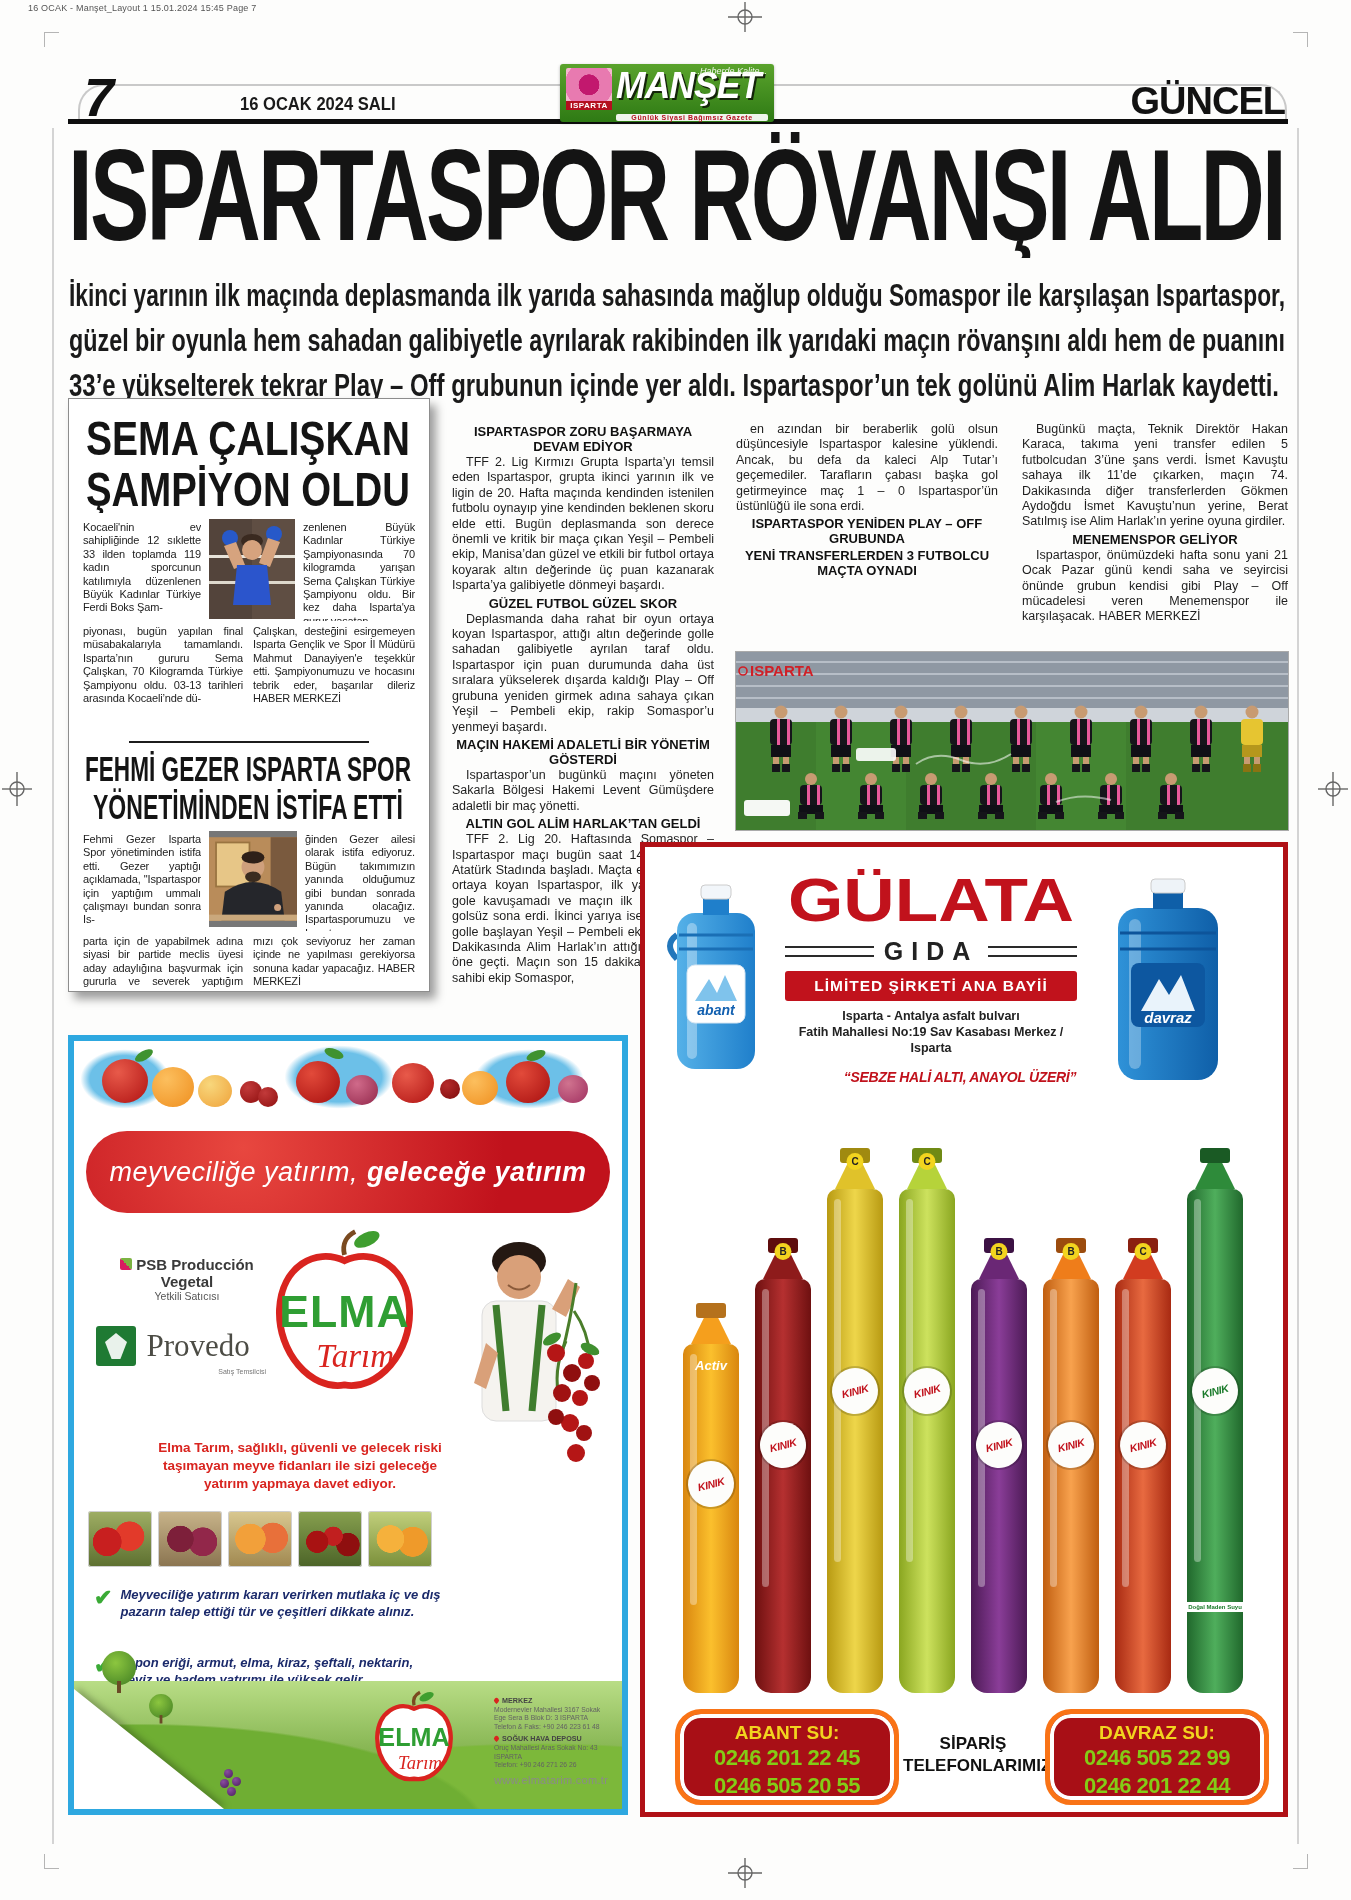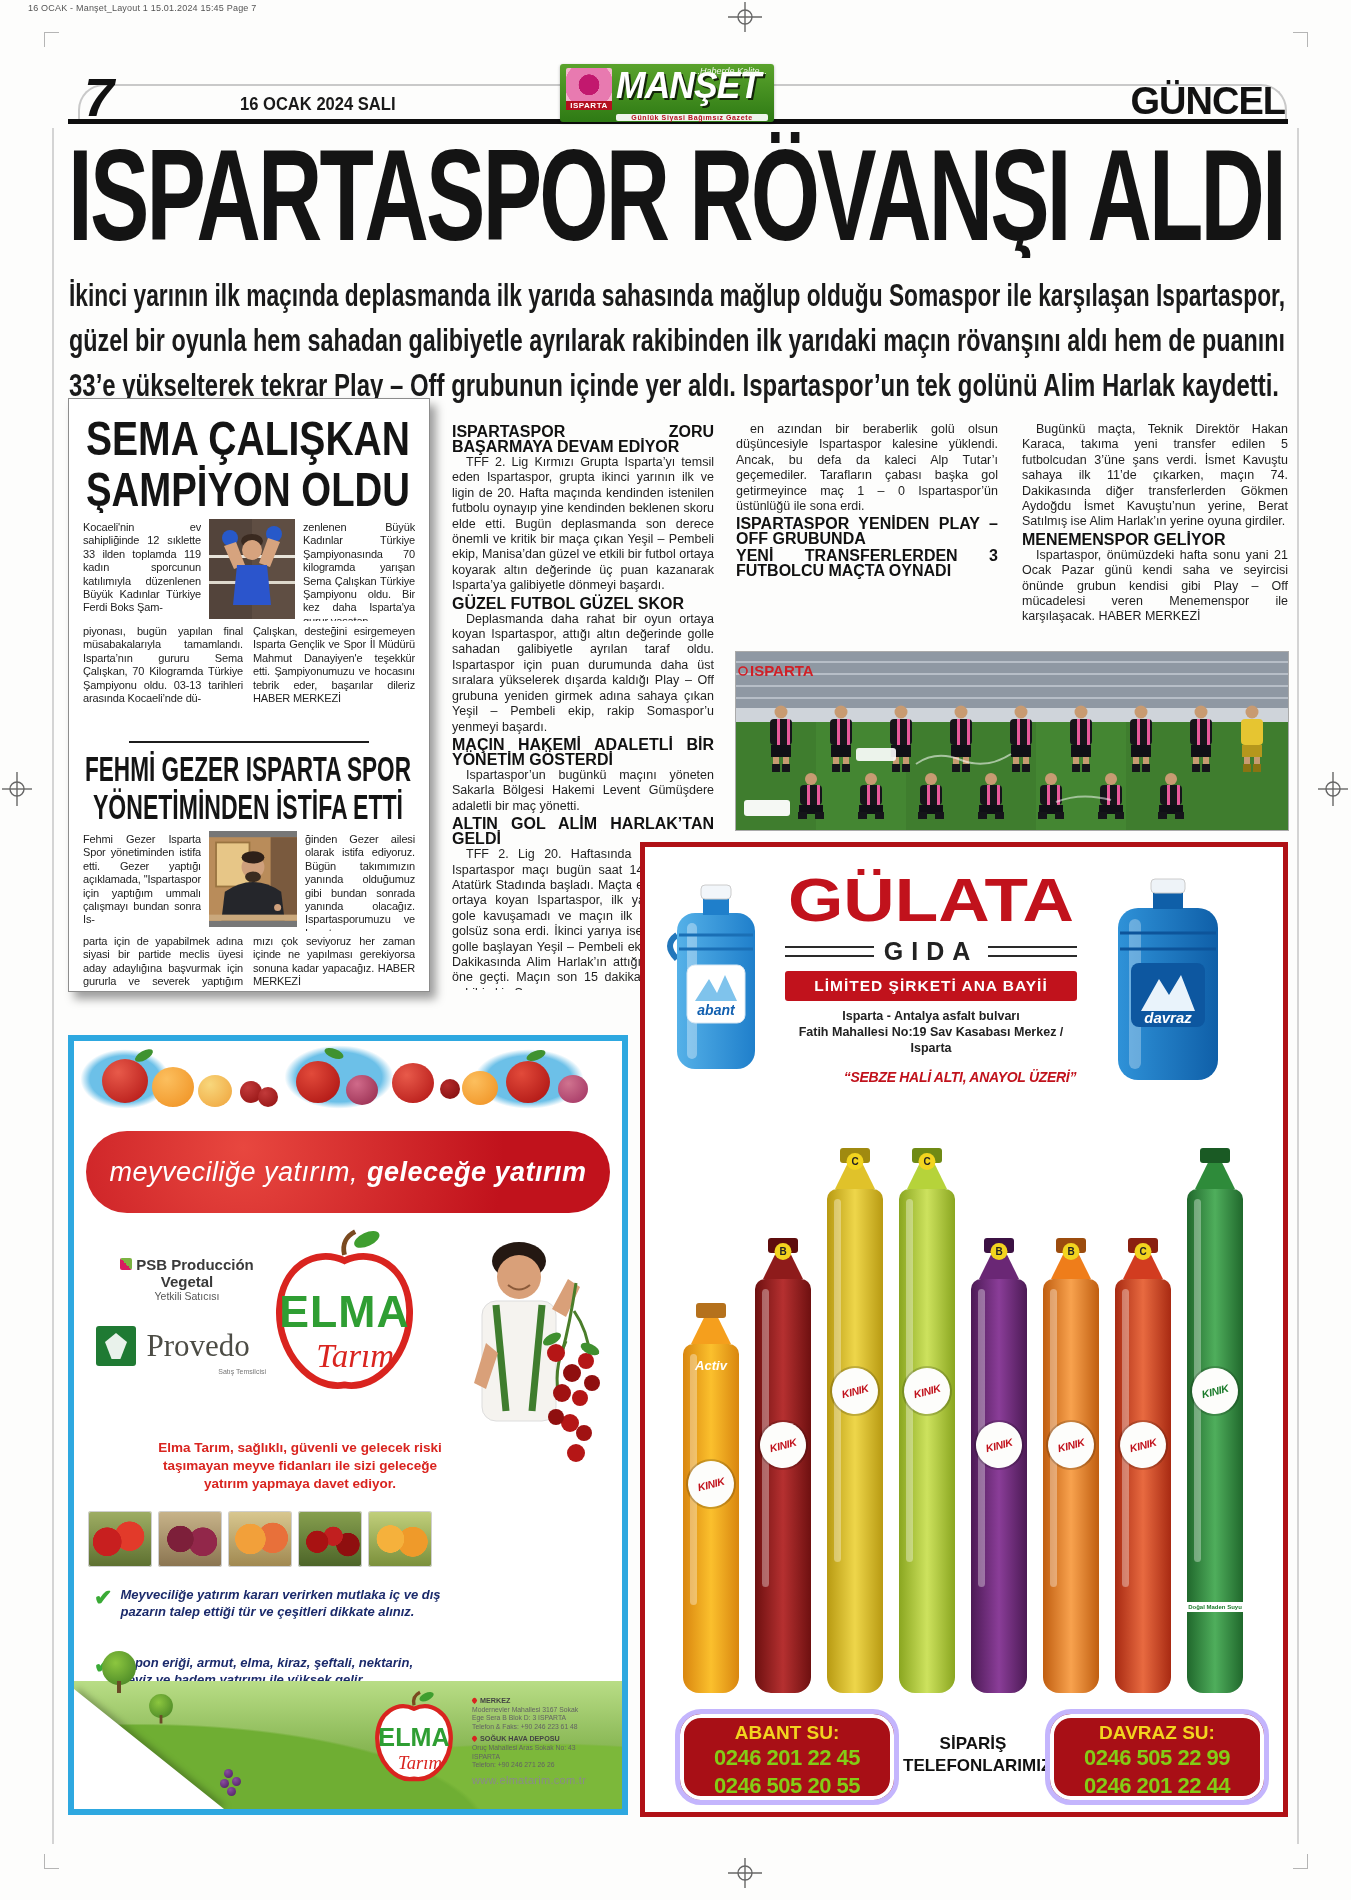--- a/index.html
+++ b/index.html
@@ -34,21 +34,21 @@
   
   .leftbox{left:68px;top:398px;width:362px;height:594px;background:#fff;border:1.5px solid #8d8d8d;
            box-shadow:6px 7px 9px rgba(0,0,0,.38);box-sizing:border-box;padding:12px 14px;}
   .art{position:relative;width:332px;}
   .art .blk{position:absolute;font-size:11px;line-height:13.4px;text-align:justify;letter-spacing:-.15px;
             overflow:hidden;color:#222;}
   .art .pimg{position:absolute;overflow:hidden;background:#777;}
   .bdivider{width:240px;border-top:2px solid #1c1c1c;margin:8px auto 6px auto;}
   
   .acol{font-size:12.5px;line-height:15.4px;text-align:justify;overflow:hidden;color:#1e1e1e;}
-  .acol h4{margin:2px 0 1px 0;font-size:16px;font-weight:900;line-height:15px;color:#111;}
+  .acol h4{margin:2px 0 1px 0;font-size:13px;font-weight:900;text-align:center;line-height:15px;color:#111;}
   .acol p{margin:0 0 1px 0;text-indent:14px;}
   
   .teamphoto{left:736px;top:652px;width:552px;height:178px;overflow:hidden;box-shadow:0 0 0 1px #aaa;}
   
   .elma{left:68px;top:1035px;width:560px;height:780px;background:#fff;border:6px solid #2ea8e0;box-sizing:border-box;overflow:hidden;}
   .elma .inner{position:relative;width:548px;height:768px;}
   .fruit{position:absolute;border-radius:50%;}
   .splash{position:absolute;background:radial-gradient(ellipse,#6cc0e8 0 55%,rgba(108,192,232,0) 70%);border-radius:50%;}
   .leafy{position:absolute;width:20px;height:9px;border-radius:50%;background:#3f9230;}
   .redpill{position:absolute;left:12px;top:90px;width:524px;height:82px;border-radius:42px;
@@ -76,21 +76,21 @@
   .hills{position:absolute;left:0;top:640px;width:548px;height:128px;
     background:
       radial-gradient(120% 160% at 12% 118%, #6fae33 0 52%, rgba(0,0,0,0) 53%),
       radial-gradient(130% 150% at 85% 125%, #7cb83a 0 50%, rgba(0,0,0,0) 51%),
       linear-gradient(#b9dd86,#5c9427);}
   .tree{position:absolute;width:34px;height:34px;border-radius:50%;background:radial-gradient(circle at 40% 35%,#8cc63f,#3f7d22);}
   .tree:after{content:"";position:absolute;left:15px;top:30px;width:4px;height:12px;background:#6a4a26;}
   .grape{position:absolute;width:9px;height:9px;border-radius:50%;background:radial-gradient(circle at 35% 30%,#8a4da0,#4a1d5e);}
   .curl{position:absolute;left:0;top:648px;width:0;height:0;border-bottom:120px solid #fff;border-right:150px solid transparent;
         filter:drop-shadow(3px -2px 3px rgba(0,0,0,.25));}
-  .contact{position:absolute;left:398px;top:652px;width:146px;font-size:6.8px;color:#636363;line-height:8.6px;z-index:3;}
+  .contact{position:absolute;left:420px;top:652px;width:146px;font-size:6.8px;color:#636363;line-height:8.6px;z-index:3;}
   .contact .hd{font-weight:900;color:#444;font-size:7.2px;margin-top:4px;}
   .contact .hd i{display:inline-block;width:5px;height:5px;border-radius:50% 50% 50% 0;background:#d9241f;margin-right:3px;transform:rotate(-45deg);}
   .contact .web{font-size:11px;color:#8a8a8a;margin-top:6px;letter-spacing:.3px;}
   .elma-small{position:absolute;left:292px;top:648px;z-index:3;}
   
   .gulata{left:640px;top:842px;width:648px;height:975px;background:#fff;border:5px solid #b01116;box-sizing:border-box;overflow:hidden;}
   .gulata .inner{position:relative;width:638px;height:965px;}
   .gbrand{position:absolute;left:140px;top:22px;width:292px;text-align:center;}
   .gida-row{display:flex;align-items:center;justify-content:center;gap:10px;margin-top:2px;}
   .gida-row .ln{flex:1;height:7px;border-top:2px solid #2a2a2a;border-bottom:2px solid #2a2a2a;}
@@ -108,21 +108,21 @@
   .kbody{width:56px;margin:0 auto;flex:1;border-radius:10px 10px 16px 16px;position:relative;}
   .klabel{position:absolute;left:50%;top:40%;transform:translate(-50%,-50%) rotate(-14deg);width:46px;height:46px;
           border-radius:50%;background:#fdfdfb;box-shadow:0 0 0 2px rgba(0,0,0,.18);display:flex;align-items:center;justify-content:center;}
   .klabel span{font-size:10.5px;font-weight:900;font-style:italic;color:#c1121c;letter-spacing:-.3px;}
   .kbadge{position:absolute;left:50%;transform:translateX(-50%);top:-36px;width:17px;height:17px;border-radius:50%;
           background:#f2d41f;color:#222;font-size:10px;font-weight:900;display:flex;align-items:center;justify-content:center;}
   .kshine{position:absolute;left:7px;top:10px;width:7px;height:72%;border-radius:4px;background:rgba(255,255,255,.35);}
   .kband{position:absolute;left:0;bottom:16%;width:100%;background:#fff;text-align:center;color:#1a7a2a;
          font-size:6px;font-weight:700;padding:2px 0;}
   .phones{position:absolute;left:0;top:862px;width:638px;height:100px;}
-  .phonebox{position:absolute;width:224px;height:96px;background:#a80f16;border:5px solid #c4b5fd;border-radius:26px;
+  .phonebox{position:absolute;width:224px;height:96px;background:#a80f16;border:5px solid #f97316;border-radius:26px;
             box-shadow:inset 0 0 0 4px #fff;box-sizing:border-box;text-align:center;padding-top:8px;}
   .phonebox .ttl{color:#f2d41f;font-size:19px;font-weight:900;}
   .phonebox .num{color:#84cc16;font-size:22px;font-weight:900;line-height:1.28;letter-spacing:-.5px;}
   .order-cap{position:absolute;left:258px;top:24px;width:140px;text-align:center;font-size:17px;font-weight:900;color:#111;line-height:1.3;}
 </style>
 </head>
 <body>
 
 <div id="page">
 

